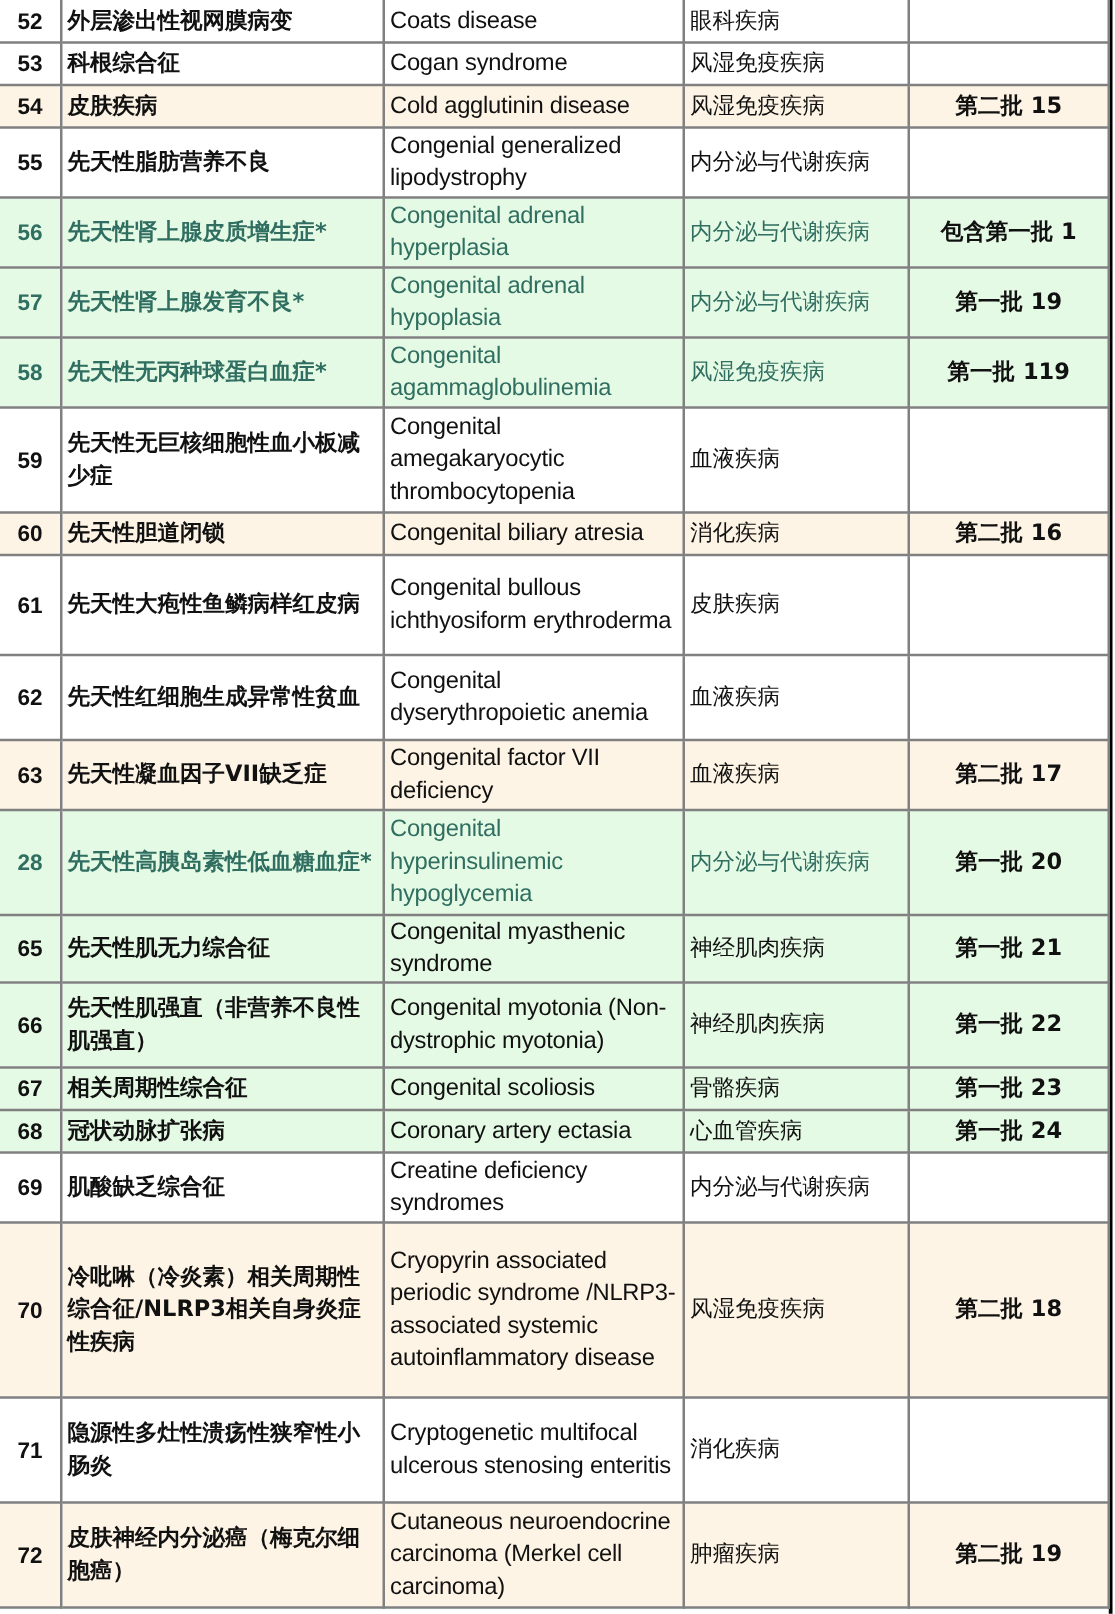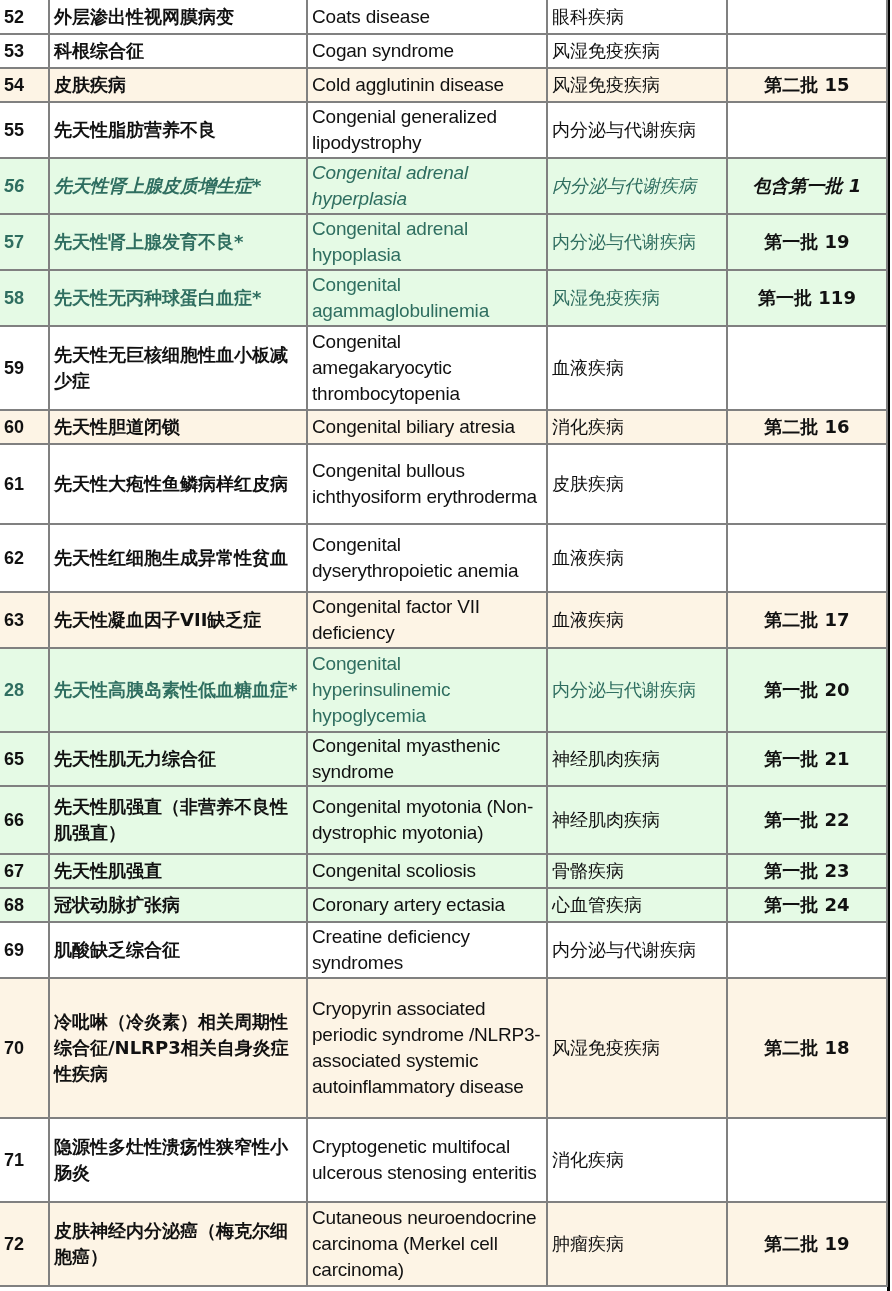--- a/index.html
+++ b/index.html
@@ -30,20 +30,21 @@
   td {
     border: 2px solid #808080;
     padding: 0 4px;
     vertical-align: middle;
     font-size: 18px;
     line-height: 26px;
     color: #111111;
     overflow: hidden;
   }
   td.num {
+    text-align: center;
     font-weight: bold;
     font-family: "Liberation Sans", sans-serif;
     font-size: 18px;
     border-left: none;
   }
   td.cn {
     font-weight: bold;
     font-size: 18px;
   }
   td.en {
@@ -105,21 +106,21 @@
     <td class="cat">风湿免疫疾病</td>
     <td class="batch">第二批 15</td>
   </tr>
         <tr class="white" style="height: 56px; border-radius: 13px;">
     <td class="num">55</td>
     <td class="cn">先天性脂肪营养不良</td>
     <td class="en">Congenial generalized lipodystrophy</td>
     <td class="cat">内分泌与代谢疾病</td>
     <td class="batch"></td>
   </tr>
-        <tr class="green teal" style="height: 56px; font-style: italic;">
+        <tr class="green teal" style="height: 56px;">
     <td class="num">56</td>
     <td class="cn">先天性肾上腺皮质增生症*</td>
     <td class="en">Congenital adrenal hyperplasia</td>
     <td class="cat">内分泌与代谢疾病</td>
     <td class="batch">包含第一批 1</td>
   </tr>
         <tr class="green teal" style="height: 56px;">
     <td class="num">57</td>
     <td class="cn">先天性肾上腺发育不良*</td>
     <td class="en">Congenital adrenal hypoplasia</td>
@@ -184,21 +185,21 @@
   </tr>
         <tr class="green" style="height: 68px;">
     <td class="num">66</td>
     <td class="cn">先天性肌强直（非营养不良性肌强直）</td>
     <td class="en">Congenital myotonia (Non-dystrophic myotonia)</td>
     <td class="cat">神经肌肉疾病</td>
     <td class="batch">第一批 22</td>
   </tr>
         <tr class="green" style="height: 34px;">
     <td class="num">67</td>
-    <td class="cn">先天性肌强直</td>
+    <td class="cn">相关周期性综合征</td>
     <td class="en">Congenital scoliosis</td>
     <td class="cat">骨骼疾病</td>
     <td class="batch">第一批 23</td>
   </tr>
         <tr class="green" style="height: 34px;">
     <td class="num">68</td>
     <td class="cn">冠状动脉扩张病</td>
     <td class="en">Coronary artery ectasia</td>
     <td class="cat">心血管疾病</td>
     <td class="batch">第一批 24</td>

